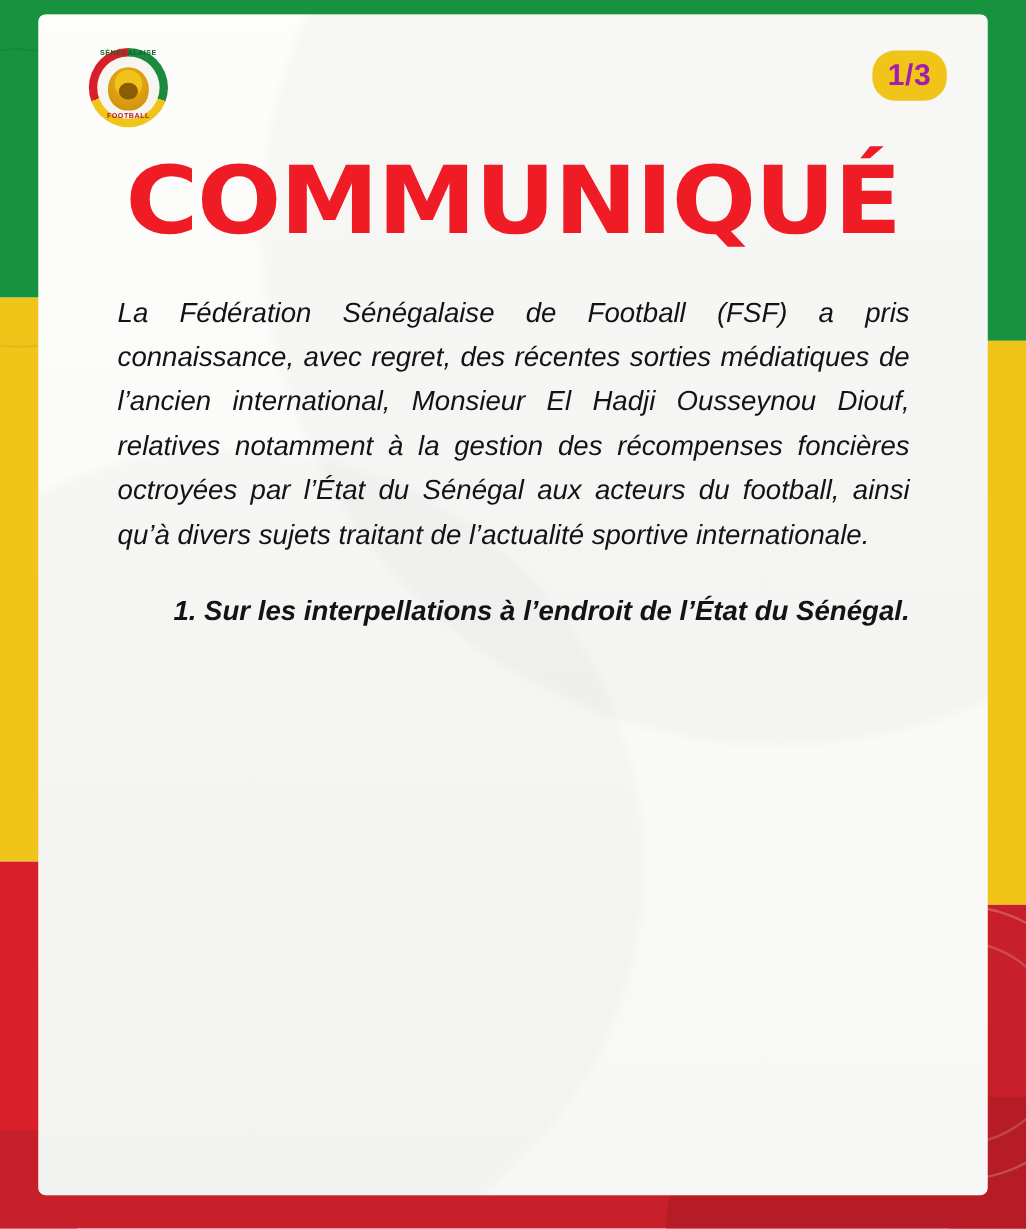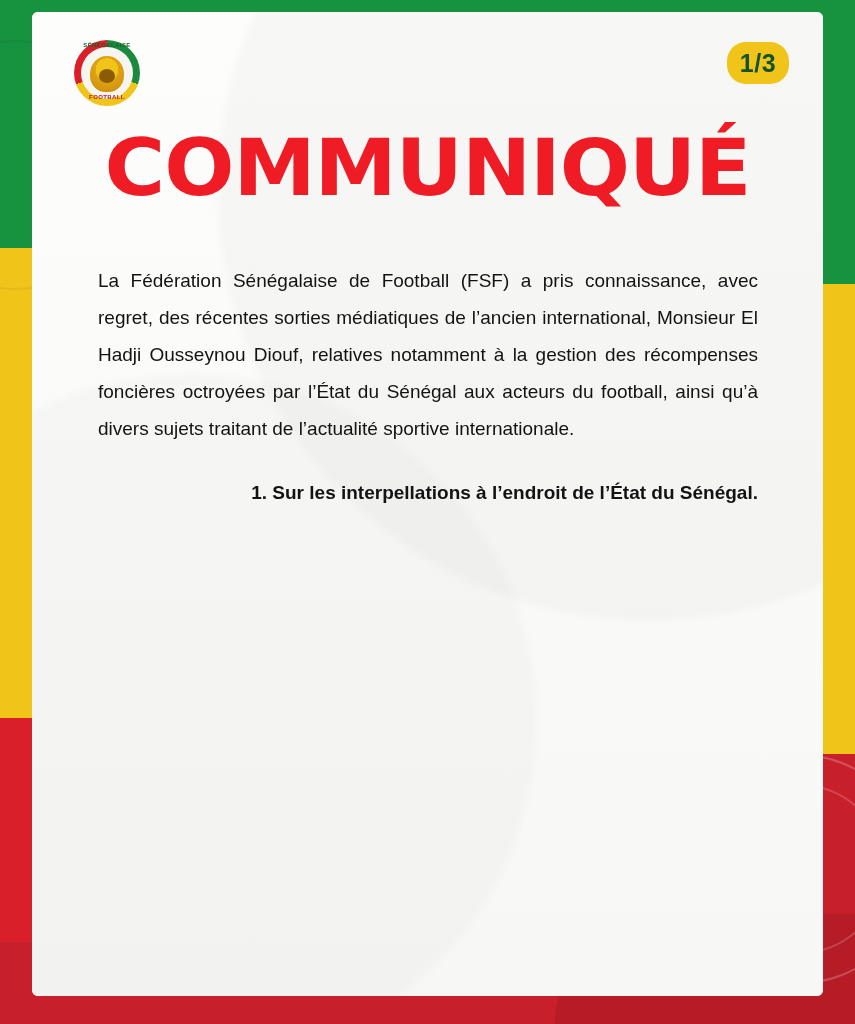--- a/index.html
+++ b/index.html
@@ -168,21 +168,21 @@
     position: absolute;
     right: 34px;
     top: 30px;
     min-width: 62px;
     height: 42px;
     background: #f0c419;
     border-radius: 19px;
     display: flex;
     align-items: center;
     justify-content: center;
-    color: #14532d;
+    color: #a21caf;
     font-weight: bold;
     font-size: 25px;
     letter-spacing: 0.5px;
     padding: 0 12px;
   }
 
   
   .title {
     position: absolute;
     left: 0;
@@ -195,27 +195,28 @@
     font-size: 78px;
     line-height: 84px;
     letter-spacing: -1px;
     transform: scaleX(1.06);
   }
 
   
   .body {
     position: absolute;
     left: 66px;
-    top: 250px;
+    top: 230px;
     width: 660px;
     color: #131313;
-    font-size: 19px;
+    font-size: 23px;
     line-height: 37px;
     text-align: justify;
     font-family: "Liberation Sans", sans-serif;
+    font-style: italic;
   }
   .para { margin-bottom: 27px; }
   .para:last-child { margin-bottom: 0; }
   .para.heading {
     font-weight: bold;
     text-align: right;
     margin-left: 16px;
   }
 </style>
 </head>

